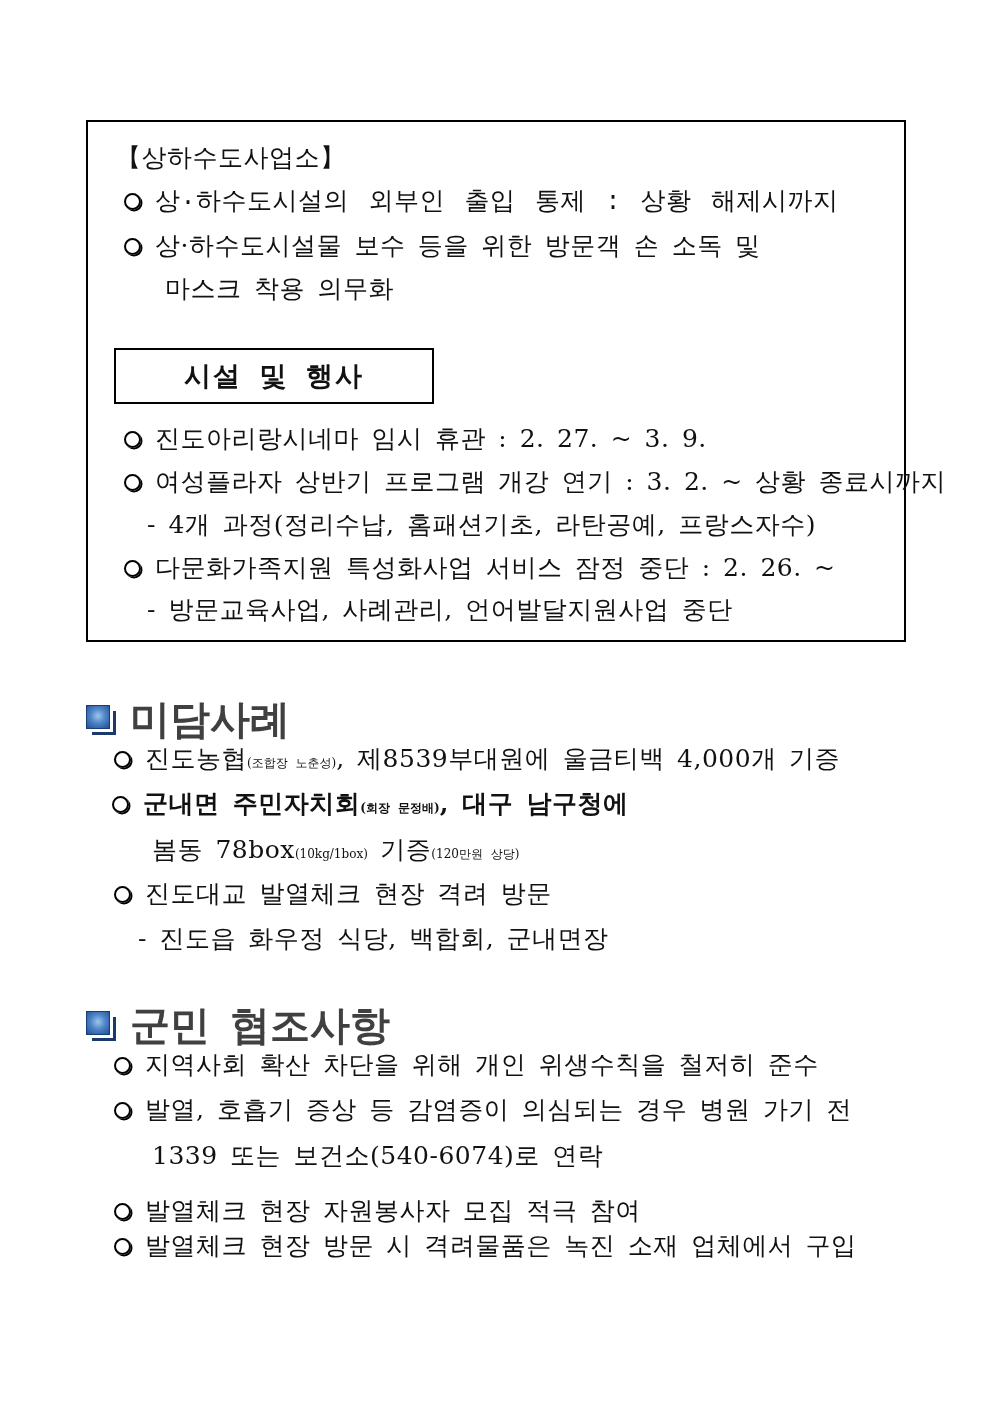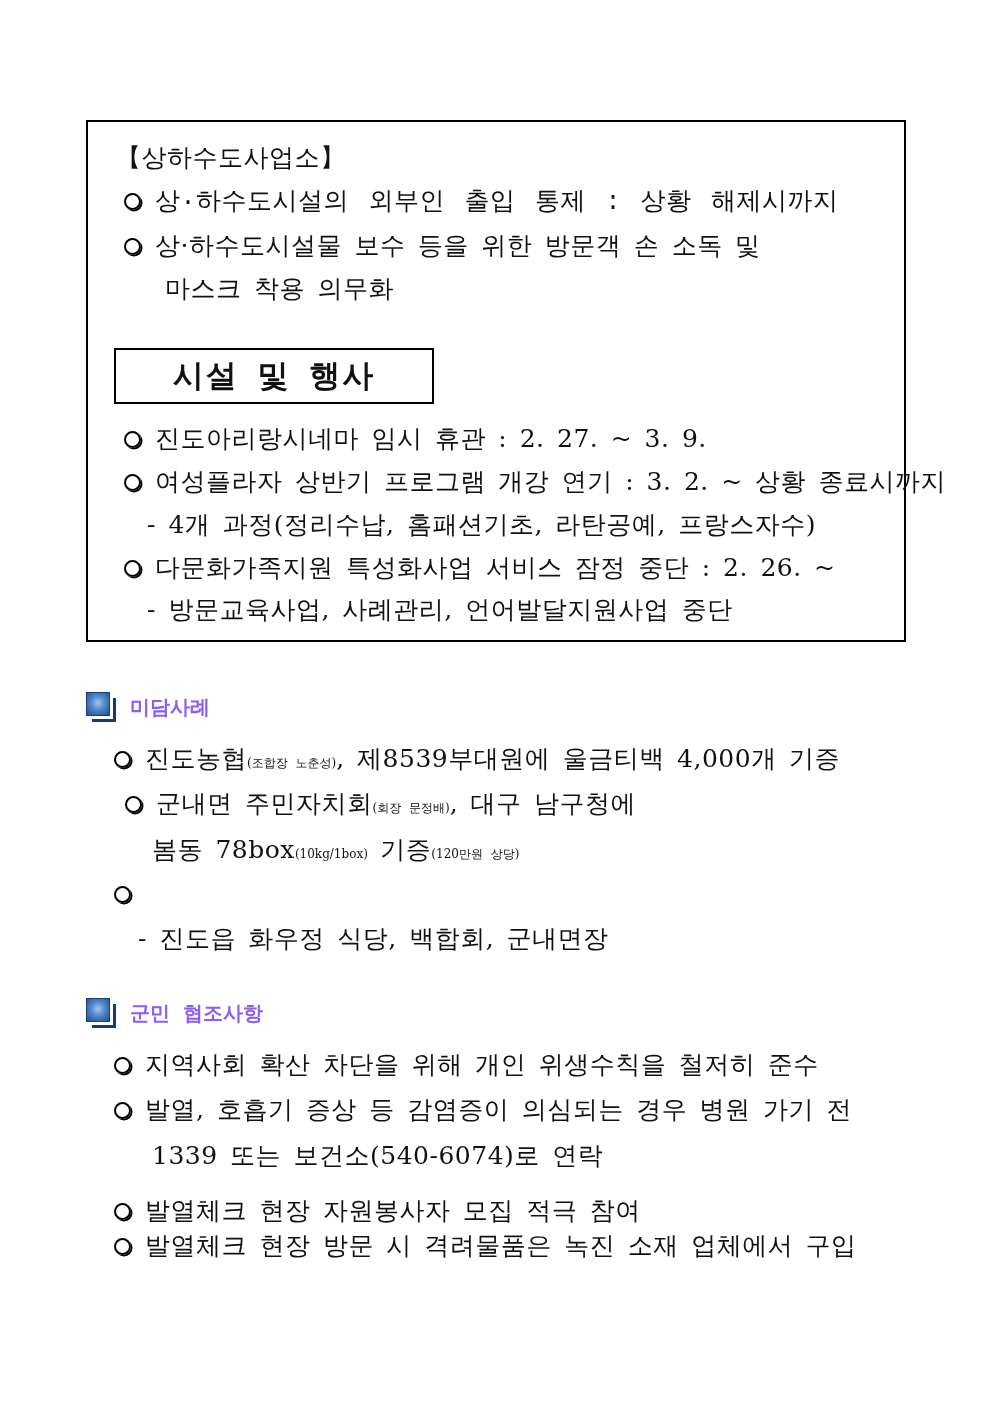--- a/index.html
+++ b/index.html
@@ -23,39 +23,39 @@
     border-radius: 50%; box-sizing: border-box; margin-right: 14px; vertical-align: -1px;
     box-shadow: 1.5px 1.5px 0 0 #000;
   }
   .inner-box {
     position: absolute; left: 114px; top: 348px; width: 316px; height: 52px;
     border: 2px solid #000; box-sizing: content-box;
     display: flex; align-items: center; justify-content: center;
   }
   .inner-box span {
     font-family: "DejaVu Sans", "Liberation Sans", sans-serif; font-weight: bold;
-    font-size: 31px; letter-spacing: 2px; word-spacing: 6px; text-align: center;
+    font-size: 27px; letter-spacing: 2px; word-spacing: 6px; text-align: center;
   }
   .section-head {
     position: absolute; display: flex; align-items: center;
   }
   .sq-icon { position: relative; width: 30px; height: 30px; margin-right: 14px; }
   .sq-icon .back {
     position: absolute; left: 6px; top: 6px; width: 24px; height: 24px;
     background: #ffffff; border-right: 3px solid #1b3a6b; border-bottom: 3px solid #1b3a6b;
     box-sizing: border-box;
   }
   .sq-icon .front {
     position: absolute; left: 0; top: 0; width: 24px; height: 24px;
     background: radial-gradient(circle at 50% 45%, #9cc6ee 0%, #4f86c6 45%, #1f4e94 100%);
     border: 1px solid #173d7a; box-sizing: border-box;
   }
   .section-head .title {
     font-family: "DejaVu Sans", "Liberation Sans", sans-serif; font-weight: bold;
-    font-size: 20px; letter-spacing: 0px; word-spacing: 6px; color: #8b5cf6;
+    font-size: 40px; letter-spacing: 0px; word-spacing: 6px; color: #404040;
   }
 </style>
 </head>
 <body>
 
 <div class="page">
 
   <div class="outer-box"></div>
 
   <div class="line" style="left:116px; top:143px;">【상하수도사업소】</div>
@@ -92,29 +92,29 @@
       <div class="back"></div>
         <div class="front"></div>
     </div>
     <span class="title">미담사례</span>
   </div>
 
   <div class="line" style="left:114px; top:744px;">
     <span class="bullet"></span><span>진도농협</span><span class="small">(조합장 노춘성)</span><span>, 제8539부대원에 울금티백 4,000개 기증</span>
   </div>
 
-  <div class="line" style="left:125px; top:789px;">
+  <div class="line" style="left:112px; top:789px;font-weight:bold;">
     <span class="bullet"></span><span>군내면 주민자치회</span><span class="small">(회장 문정배)</span><span>, 대구 남구청에</span>
   </div>
   <div class="line" style="left:152px; top:835px;text-align:center;">
     <span>봄동 78box</span><span class="small">(10kg/1box)</span><span> 기증</span><span class="small">(120만원 상당)</span>
   </div>
 
   <div class="line" style="left:114px; top:879px;">
-    <span class="bullet"></span>
+    <span class="bullet"></span><span>진도대교 발열체크 현장 격려 방문</span>
   </div>
   <div class="line" style="left:138px; top:924px;">- 진도읍 화우정 식당, 백합회, 군내면장</div>
 
   <div class="section-head" style="left:86px; top:998px;align-items:center;">
     <div class="sq-icon">
       <div class="back"></div>
         <div class="front"></div>
     </div>
     <span class="title">군민 협조사항</span>
   </div>

